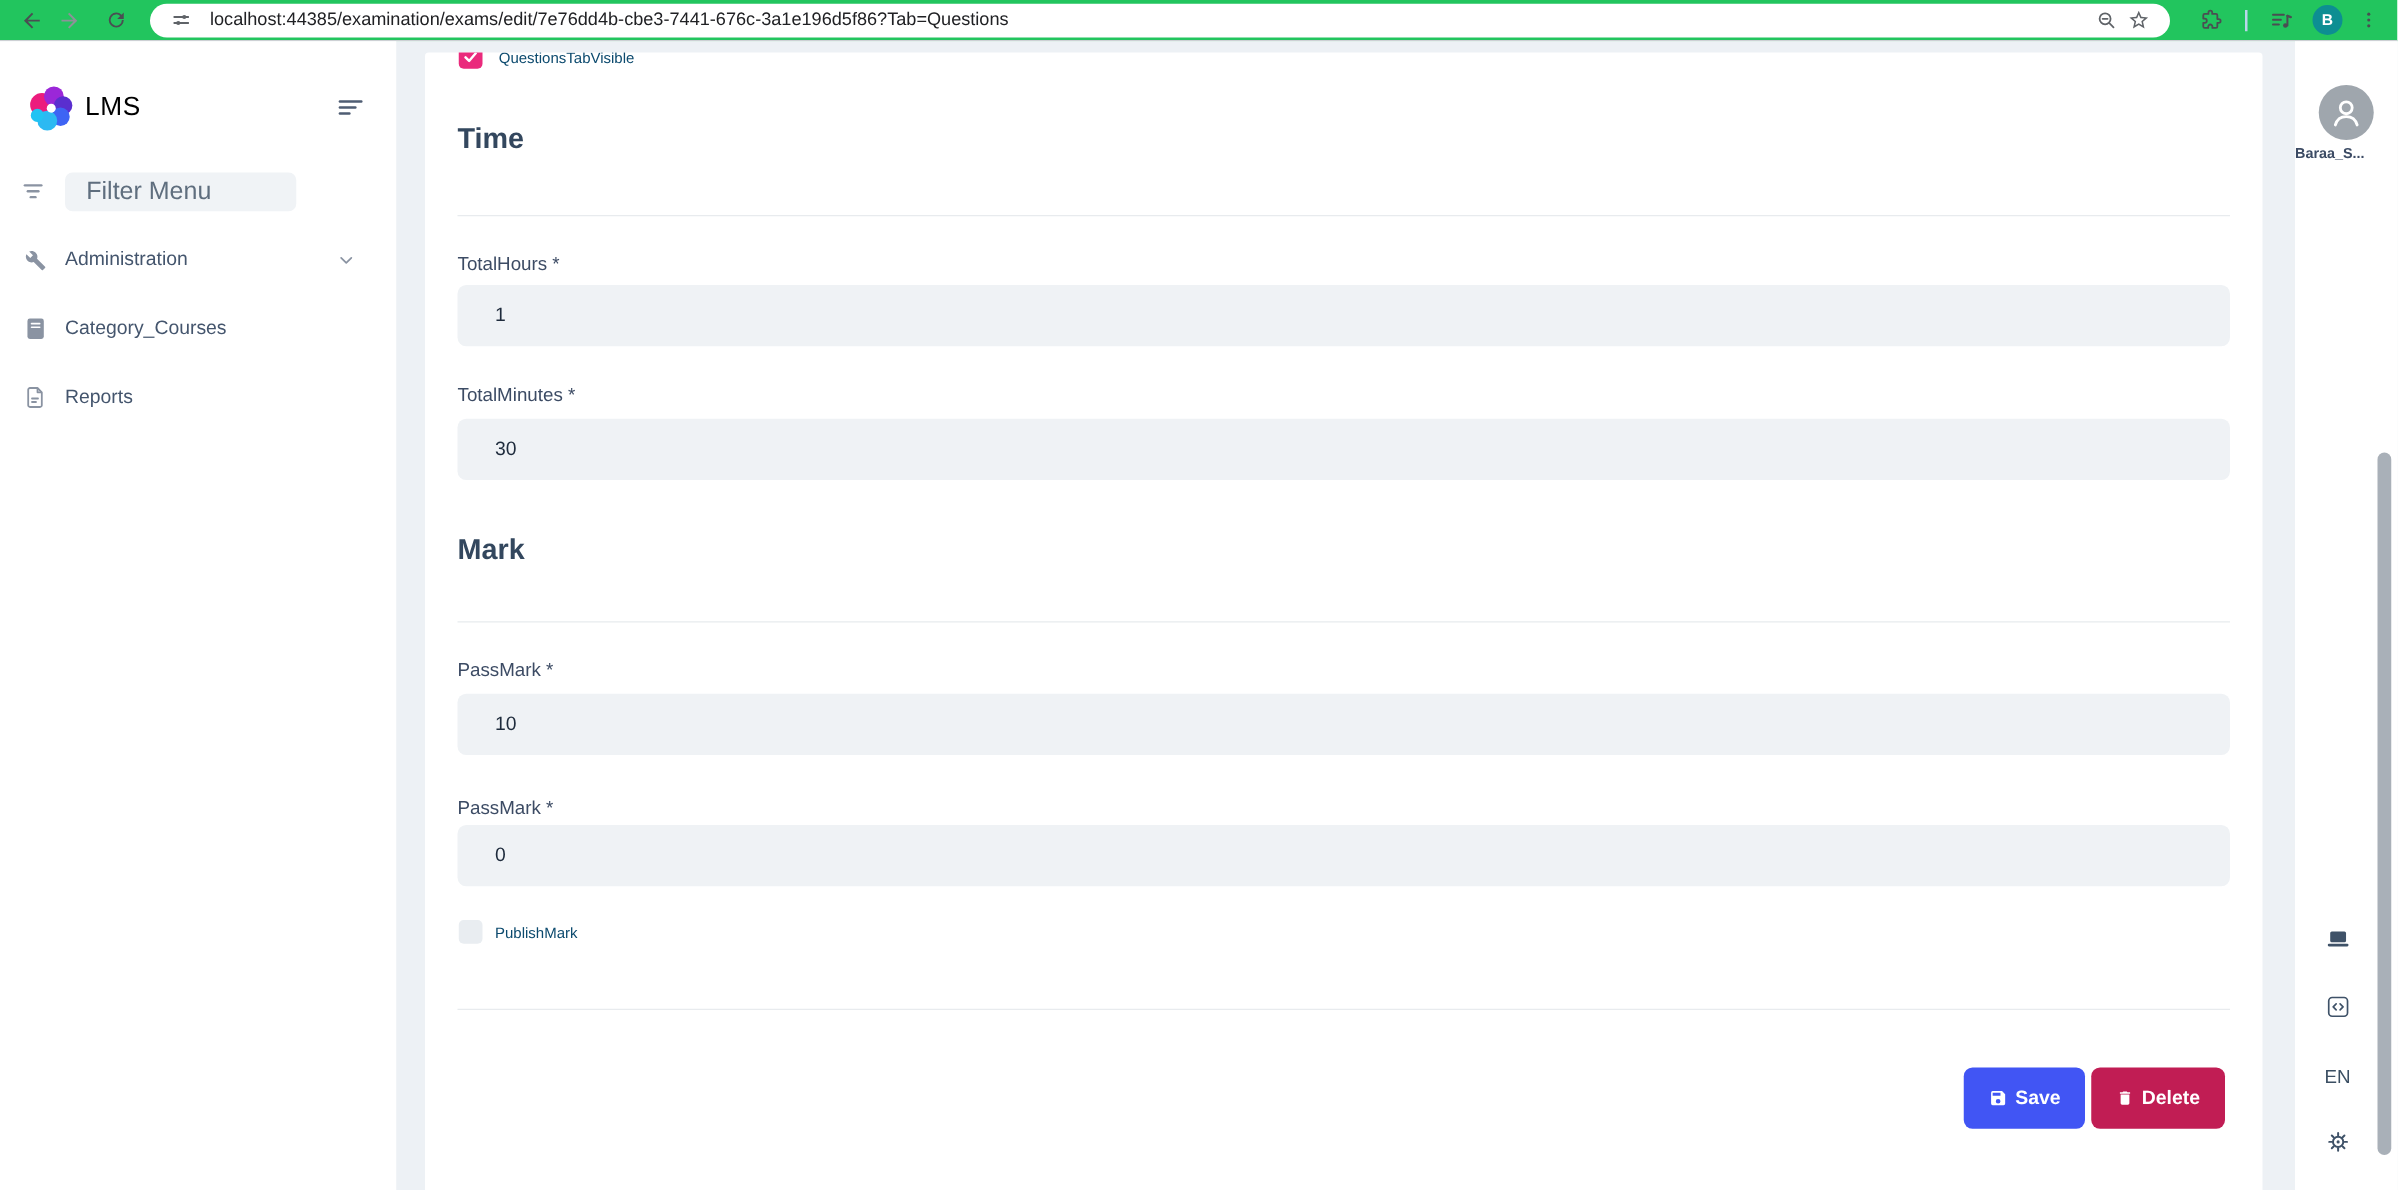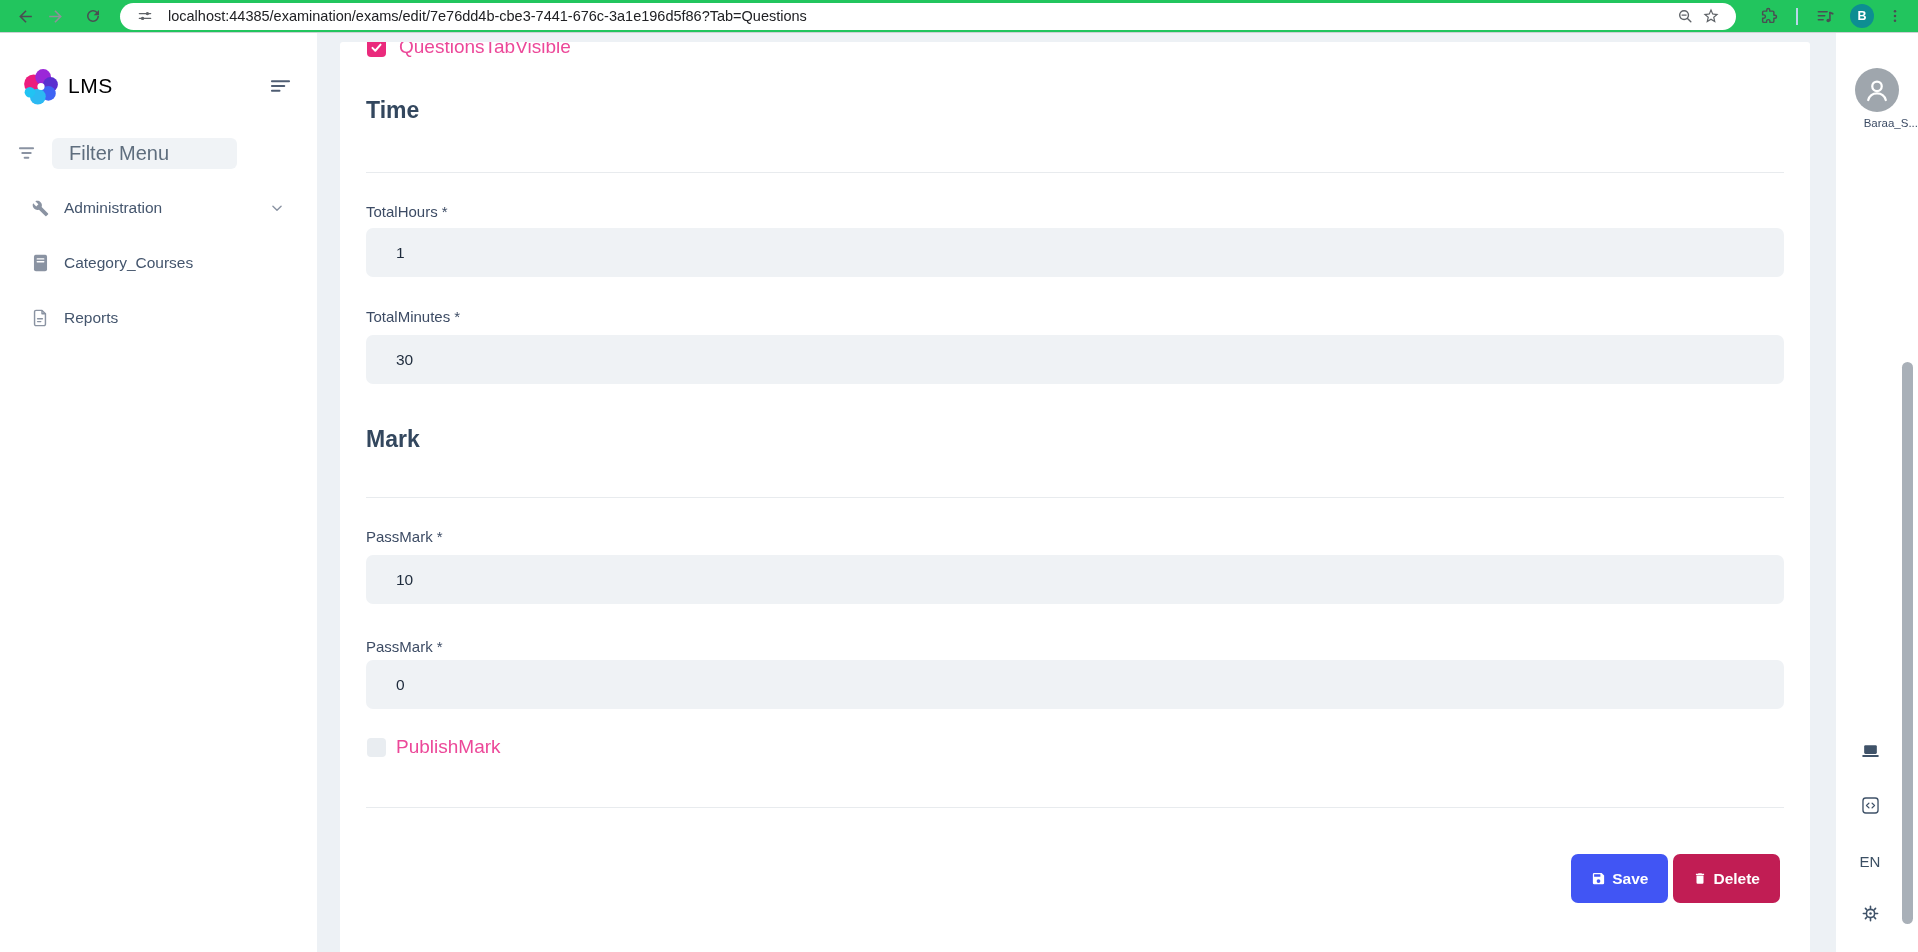--- a/index.html
+++ b/index.html
@@ -28,47 +28,47 @@
   .sidebar { position:relative; flex:0 0 317px; background:#ffffff; }
   .brand-row { position:absolute; top:33px; left:0; right:0; height:40px; display:flex; align-items:center; padding:0 26px 0 22px; }
   .brand-title { font-size:21px; color:#000000; margin-left:8px; letter-spacing:.5px; }
   .brand-spacer { flex:1; }
   .toggle-ic { color:#4f5d73; display:flex; }
   .filter-row { position:absolute; top:105px; left:0; right:0; height:30px; display:flex; align-items:center; }
   .filter-ic { width:52px; display:flex; justify-content:center; color:#8a93a2; }
   .filter-input { width:185px; height:31px; background:#f0f3f6; border:none; border-radius:6px;
     padding:0 12px 0 17px; font-size:20px; color:#3c4b64; outline:none; font-family:inherit; }
   .filter-input::placeholder { color:#5f6e7e; opacity:1; }
-  .nav-item { position:absolute; left:12px; right:0; height:40px; display:flex; align-items:center; cursor:pointer; }
+  .nav-item { position:absolute; left:0; right:0; height:40px; display:flex; align-items:center; cursor:pointer; }
   .nav-ic { width:52px; padding-left:4px; display:flex; justify-content:center; color:#8a93a2; }
   .nav-label { font-size:15.5px; color:#44556d; }
   .nav-chev { position:absolute; right:33px; color:#8a93a2; display:flex; }
 
   
   .main { flex:1 1 auto; padding:9px 26px 0 23px; min-width:0; }
   .card { position:relative; width:1470px; height:910px; background:#ffffff; border-radius:3px 3px 0 0; overflow:hidden; }
   .chk-row { position:absolute; display:flex; align-items:center; }
   .chk-box { width:19px; height:19px; border-radius:4px; display:flex; align-items:center; justify-content:center; flex:0 0 auto; }
   .chk-box.unchecked { background:#e9edf1; }
-  .chk-label { font-size:19px; color:#ec4899; margin-left:13px; }
+  .chk-label { font-size:12px; color:#0c4a6e; margin-left:13px; }
   .h-section { position:absolute; left:26px; font-size:23px; font-weight:600; color:#33475e; }
   .divider { position:absolute; left:26px; right:26px; height:1px; background:#e8ebee; }
   .f-label { position:absolute; left:26px; font-size:15px; font-weight:500; color:#3c4b64; }
   .f-input { position:absolute; left:26px; right:26px; height:49px; background:#eff2f5; border:none;
     border-radius:7px; padding:0 20px 0 30px; font-size:15.5px; color:#1e2b3c; outline:none; font-family:inherit; }
   .btn-row { position:absolute; right:30px; top:812px; display:flex; gap:5px;justify-content:center; }
   .btn { height:49px; border:none; border-radius:7px; color:#fff; font-size:15.5px; font-weight:bold;
     display:flex; align-items:center; justify-content:center; padding:0 20px; cursor:pointer; font-family:inherit; }
   .btn svg { margin-right:6px; }
 
   
   .rail { position:relative; flex:0 0 82px; background:#ffffff; }
   .rail-avatar { position:absolute; top:35px; left:19px; width:44px; height:44px; border-radius:50%;
     background:#9fa6ad; display:flex; align-items:center; justify-content:center; }
-  .rail-name { position:absolute; top:84px; left:0; right:0; text-align:right; font-size:11.5px; color:#3c4b64; white-space:nowrap; }
+  .rail-name { position:absolute; top:84px; left:0; right:0; text-align:left; font-size:11.5px; color:#3c4b64; white-space:nowrap;font-weight:bold; }
   .rail-ic { position:absolute; left:0; right:14px; display:flex; justify-content:center; color:#3f5268; cursor:pointer; }
   .rail-lang { position:absolute; left:0; right:14px; text-align:center; font-size:15px; color:#3b4f63; cursor:pointer; }
 
   .scroll-thumb { position:absolute; left:1902px; top:362px; width:11px; height:562px; background:#a9b0b8; border-radius:6px; }
 </style>
 </head>
 <body>
 
 <div class="screen">
 

